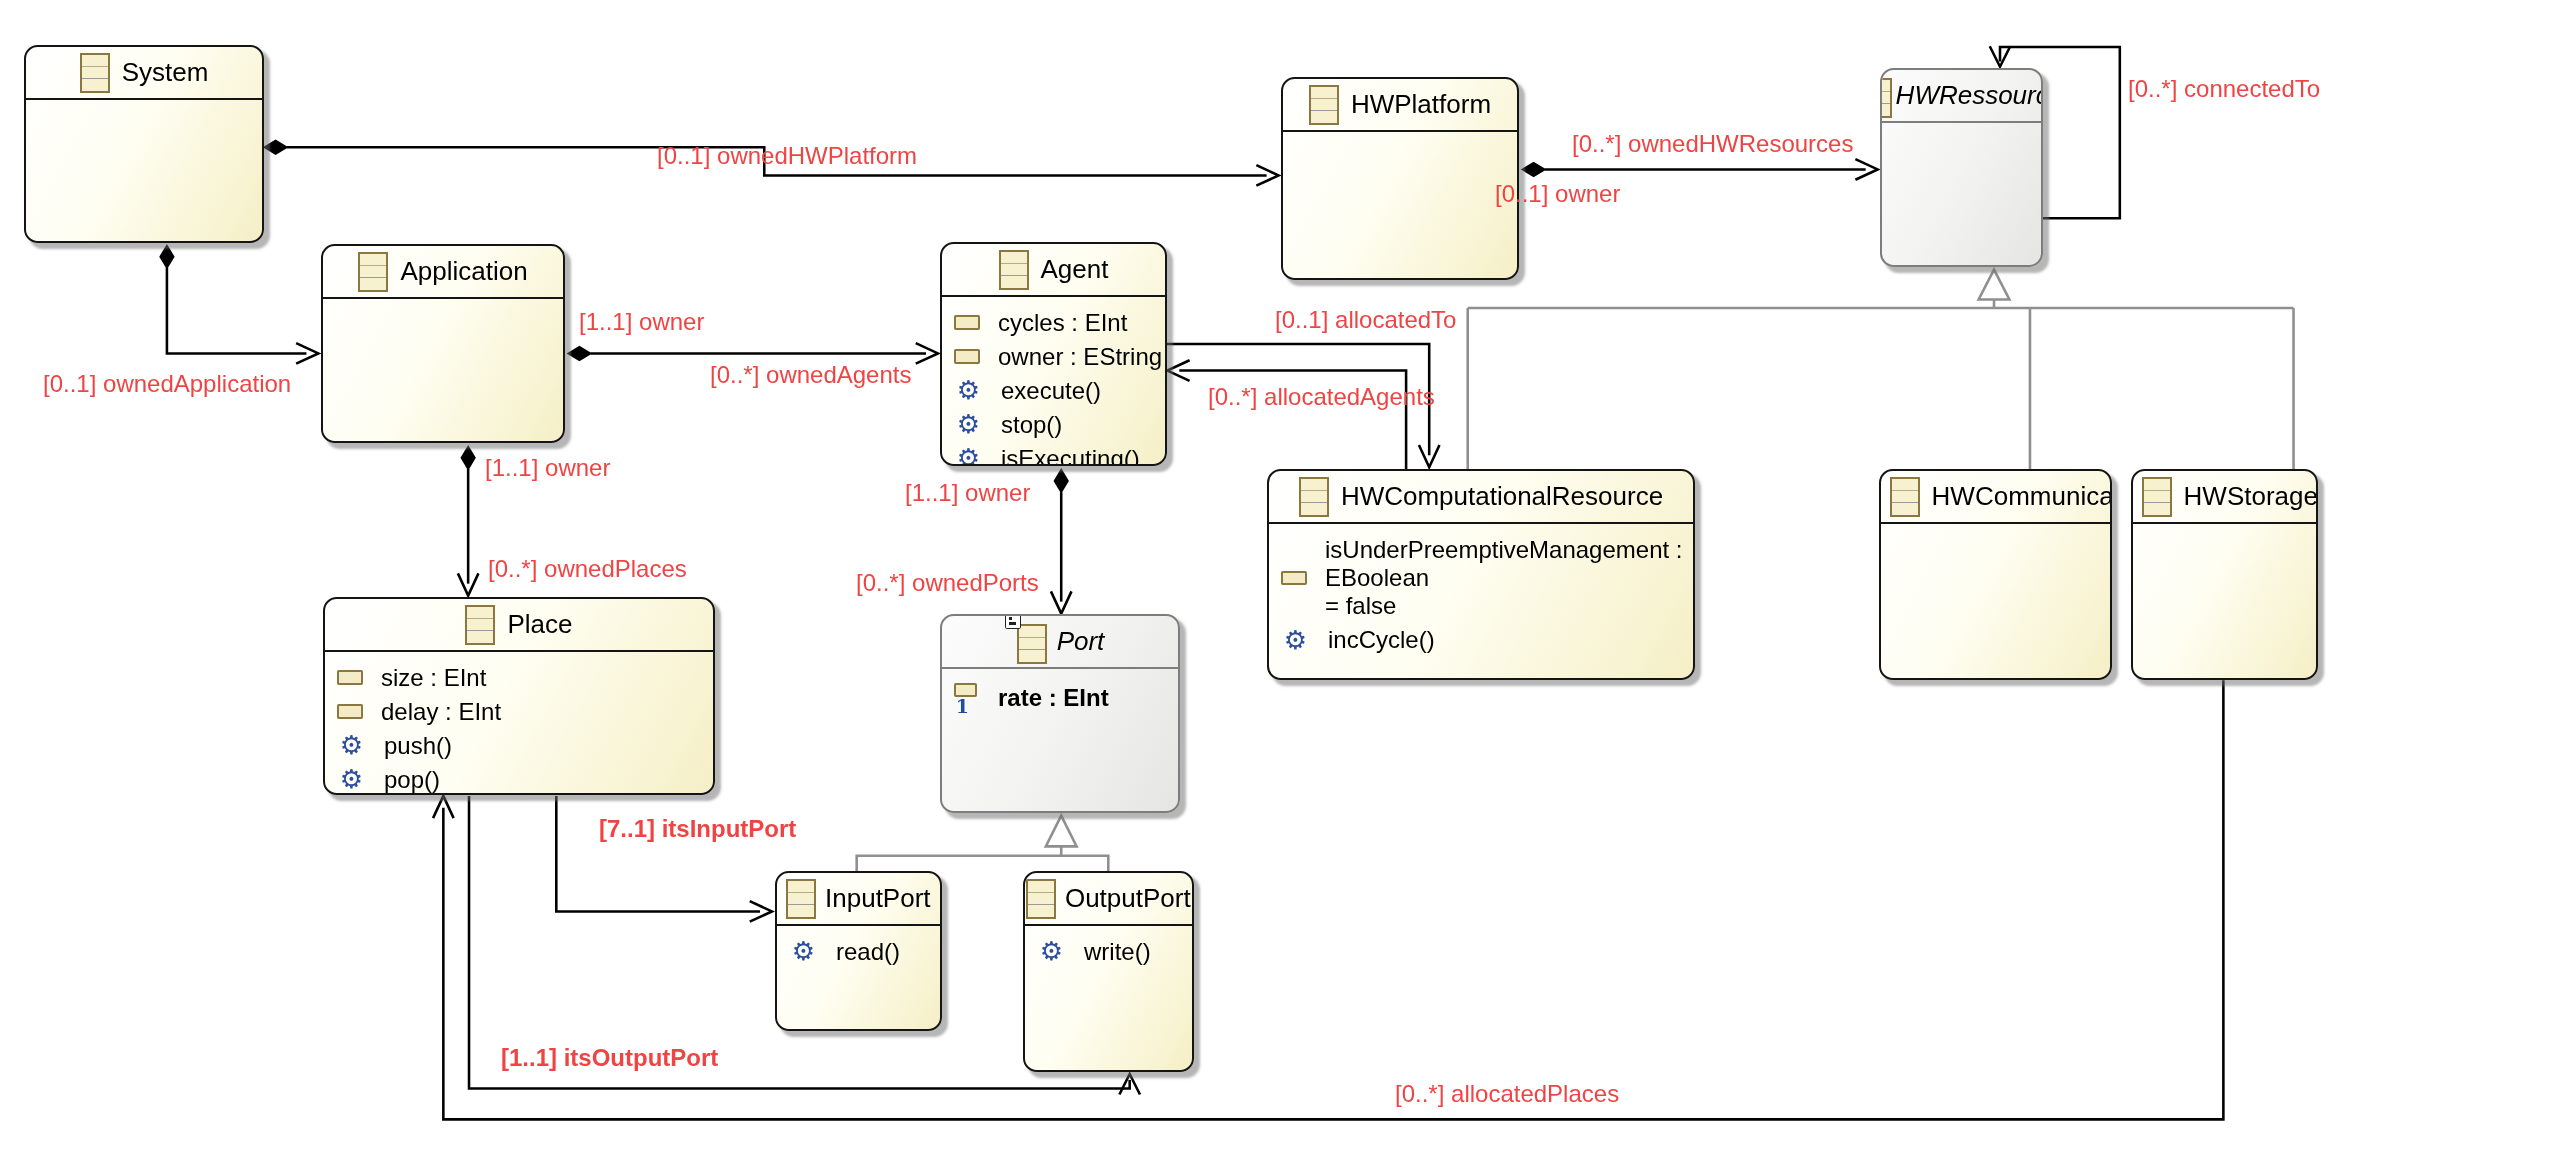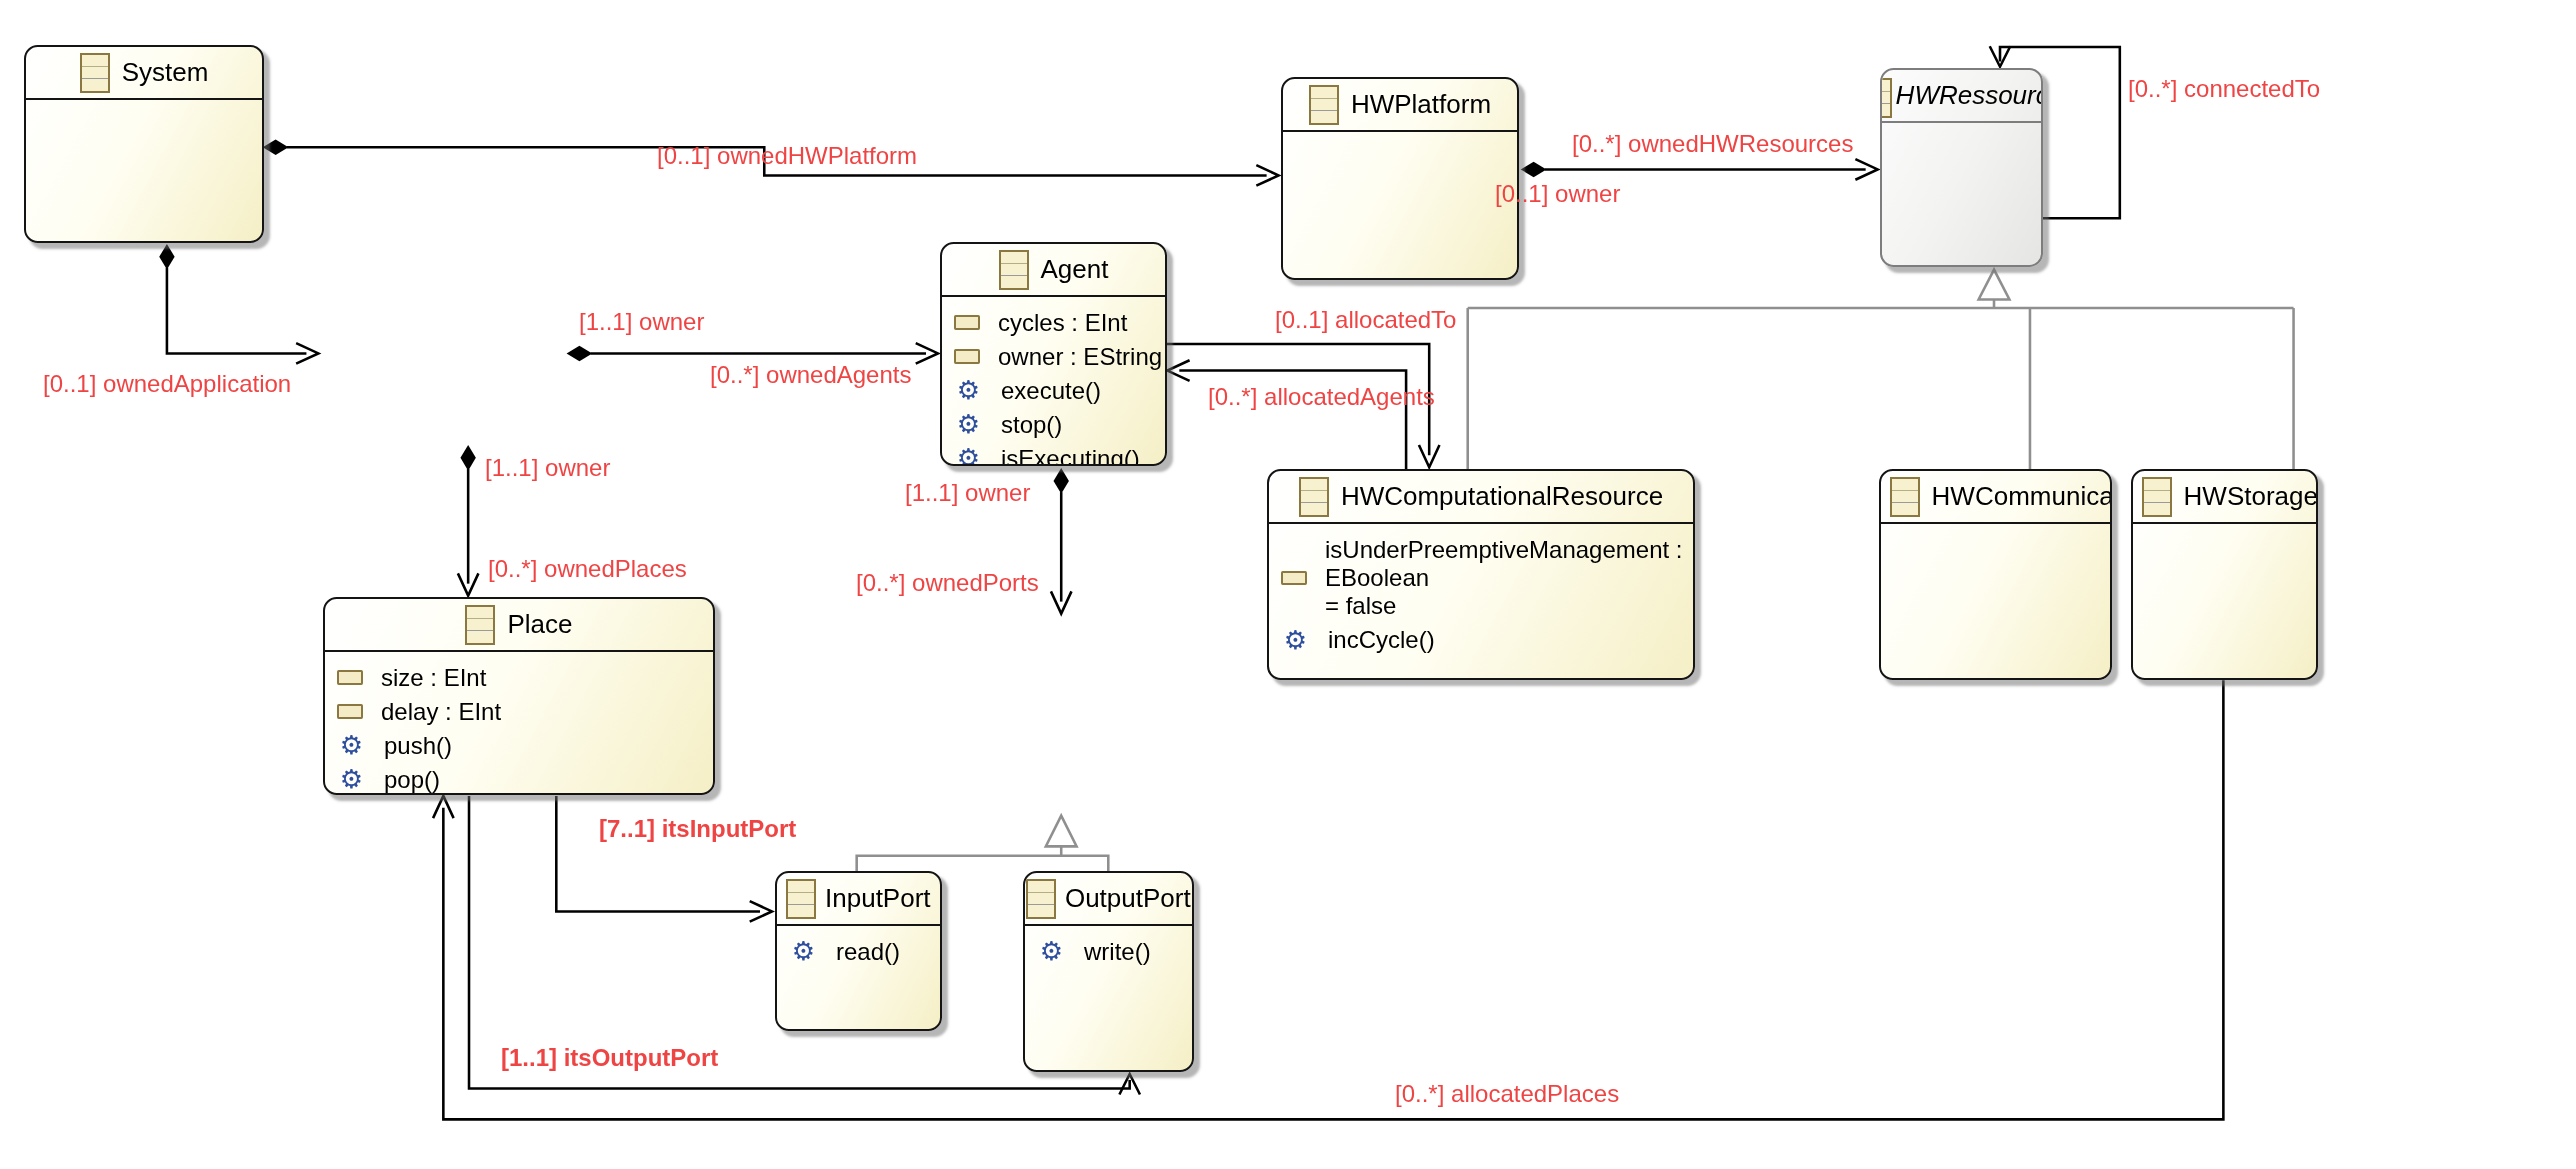--- a/index.html
+++ b/index.html
@@ -173,20 +173,30 @@
             <i></i>
             <i></i>
             <i></i>
           </span>
 
       </span>
       <span class="title">HWRessource</span>
     </div>
   </div>
 
+  <div class="node" style="left:321px;top:244px;width:244px;height:199px">
+    <div class="hdr">
+      <span class="eclass-icon">
+          <i></i>
+          <i></i>
+          <i></i>
+        </span>
+      <span class="title">Application</span>
+    </div>
+  </div>
 
   <div class="node" style="left:940px;top:242px;width:227px;height:224px">
     <div class="hdr">
       <span class="eclass-icon">
           <i></i>
           <i></i>
           <i></i>
         </span>
       <span class="title">Agent</span>
     </div>
@@ -282,20 +292,42 @@
         <span class="eop-icon">⚙</span>
         <span class="rowtext">push()</span>
       </div>
       <div class="row">
         <span class="eop-icon">⚙</span>
         <span class="rowtext">pop()</span>
       </div>
     </div>
   </div>
 
+  <div class="node abstract" style="left:940px;top:614px;width:240px;height:199px">
+    <div class="hdr">
+      <span class="iconwrap">
+        <span class="eclass-icon">
+            <i></i>
+            <i></i>
+            <i></i>
+          </span>
+        <span class="abadge"></span>
+      </span>
+      <span class="title">Port</span>
+    </div>
+    <div class="body">
+      <div class="row" style="height:41px">
+        <span class="erate-icon">
+          <span class="eattr-icon"></span>
+            <span class="one">1</span>
+        </span>
+        <span class="rowtext bold">rate : EInt</span>
+      </div>
+    </div>
+  </div>
 
   <div class="node" style="left:775px;top:871px;width:167px;height:160px">
     <div class="hdr" style="gap:8.6px">
       <span class="eclass-icon">
           <i></i>
           <i></i>
           <i></i>
         </span>
       <span class="title">InputPort</span>
     </div>

